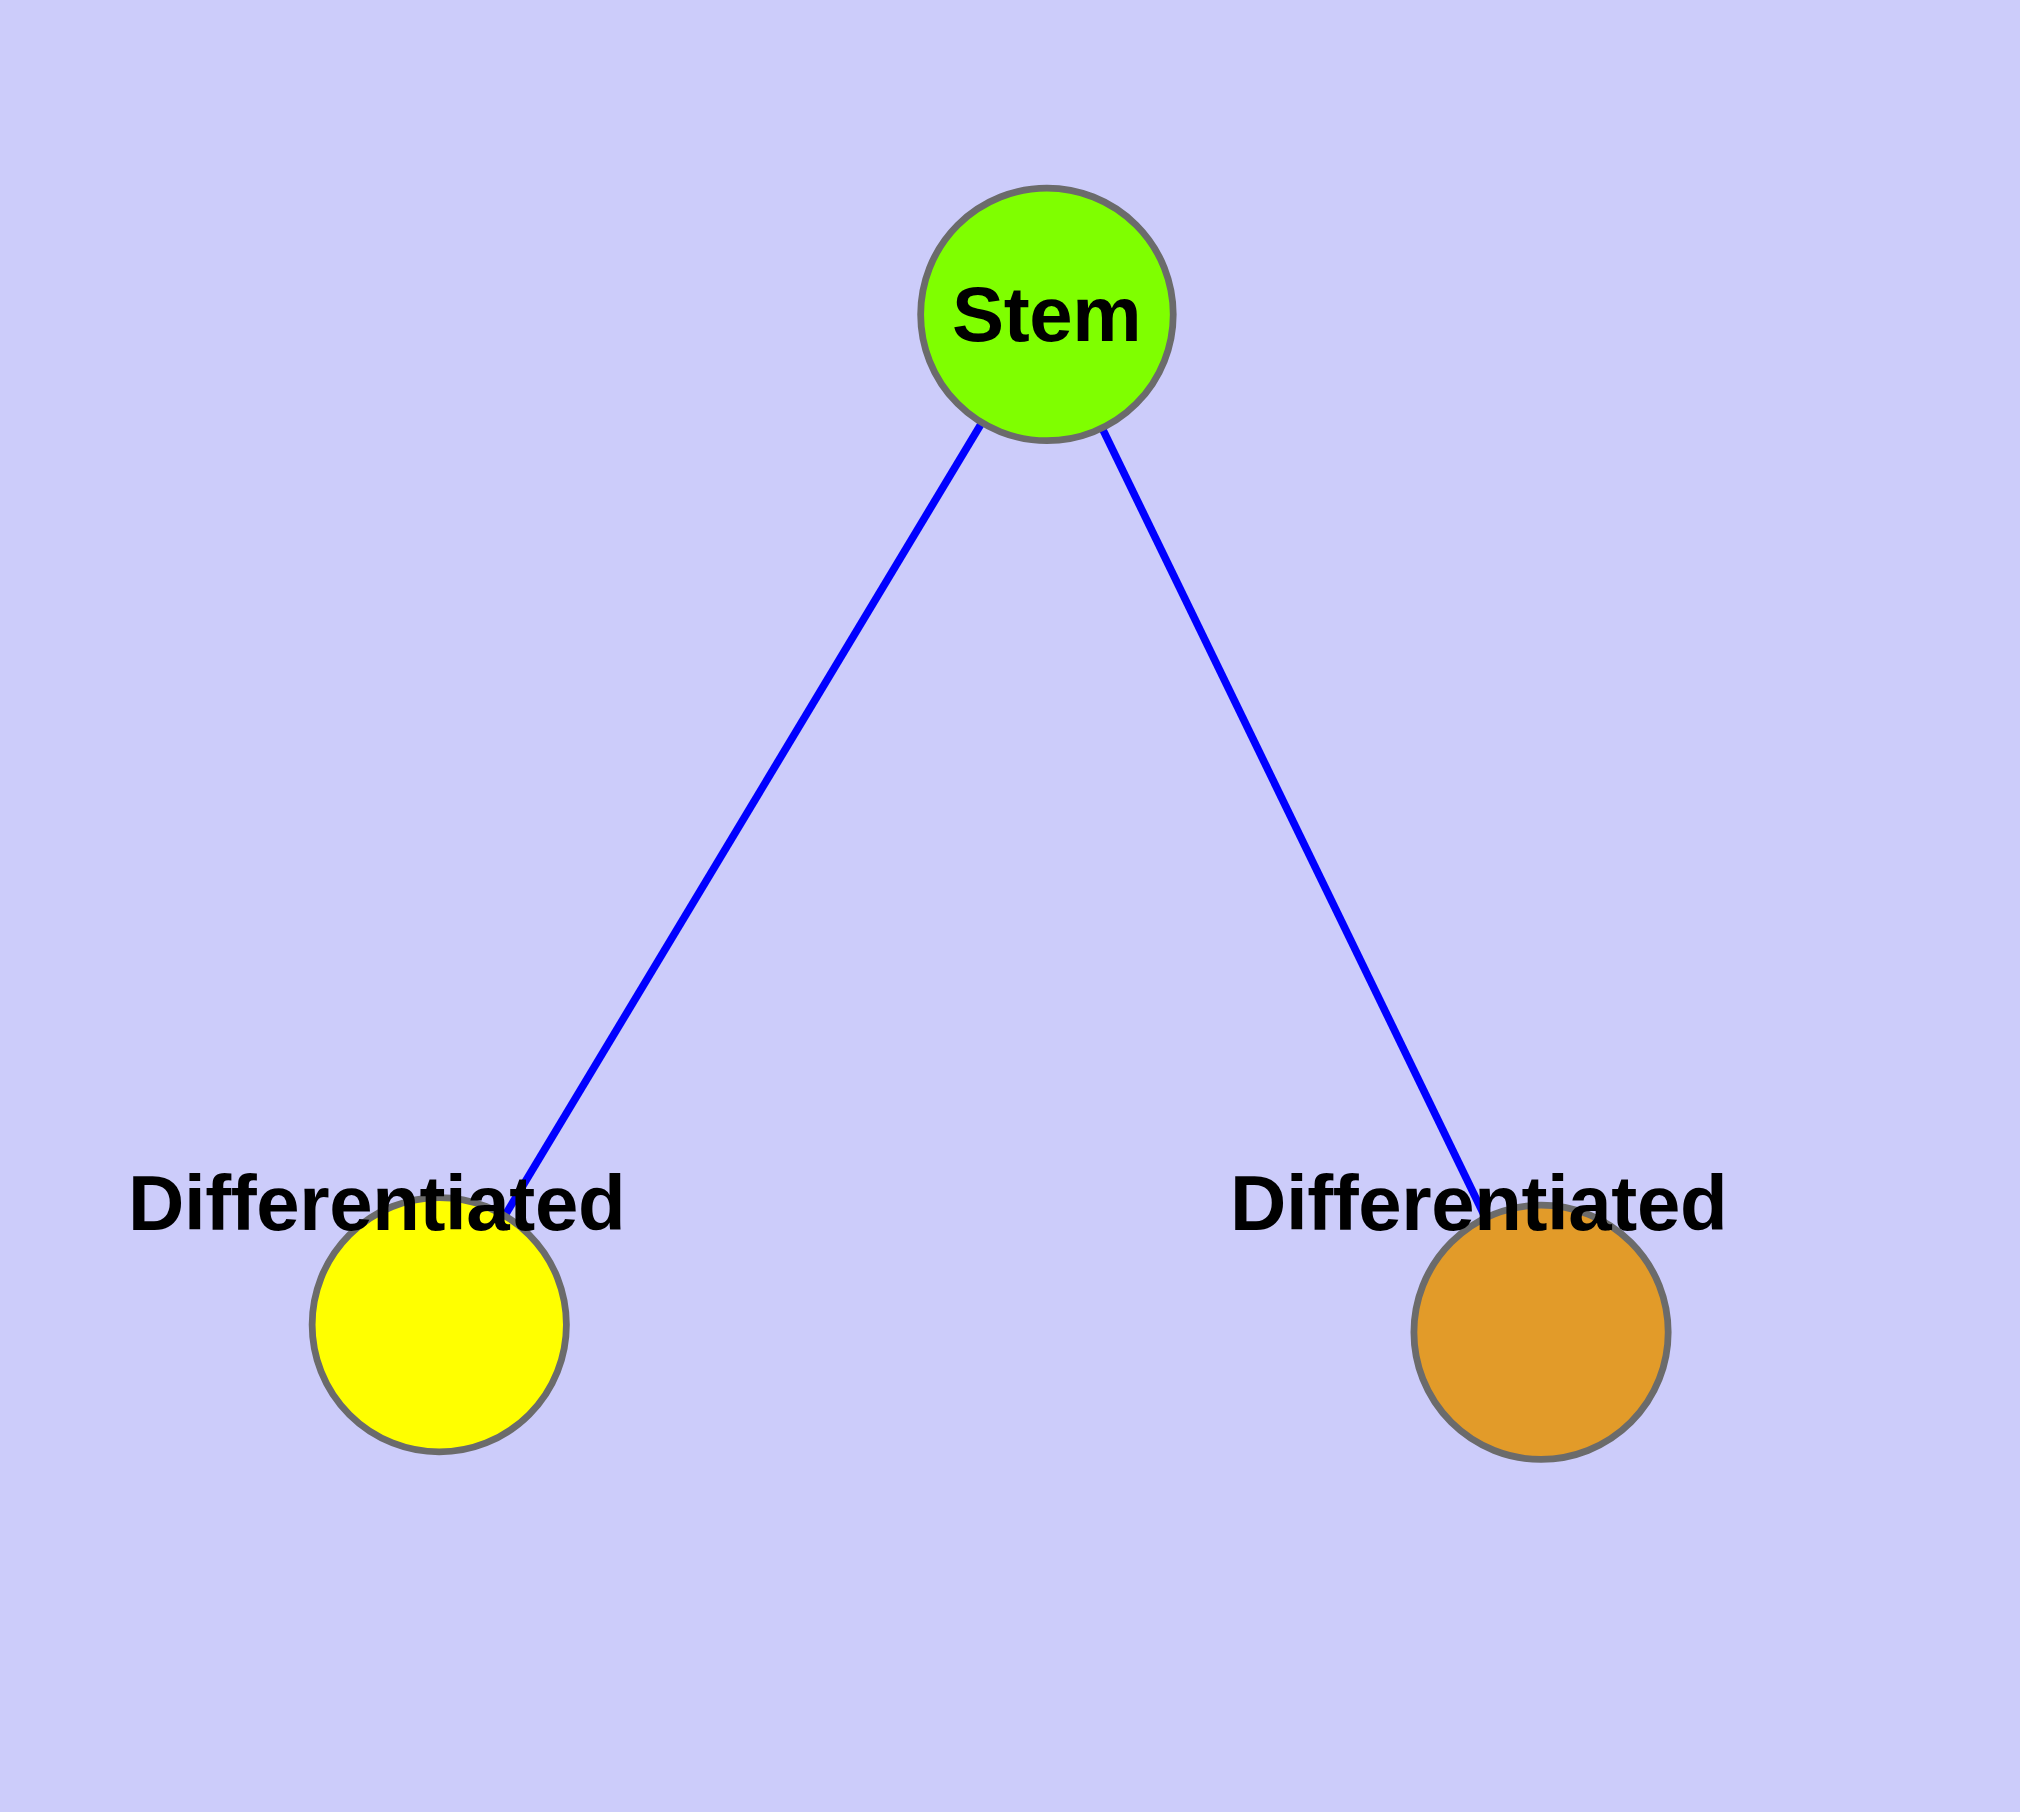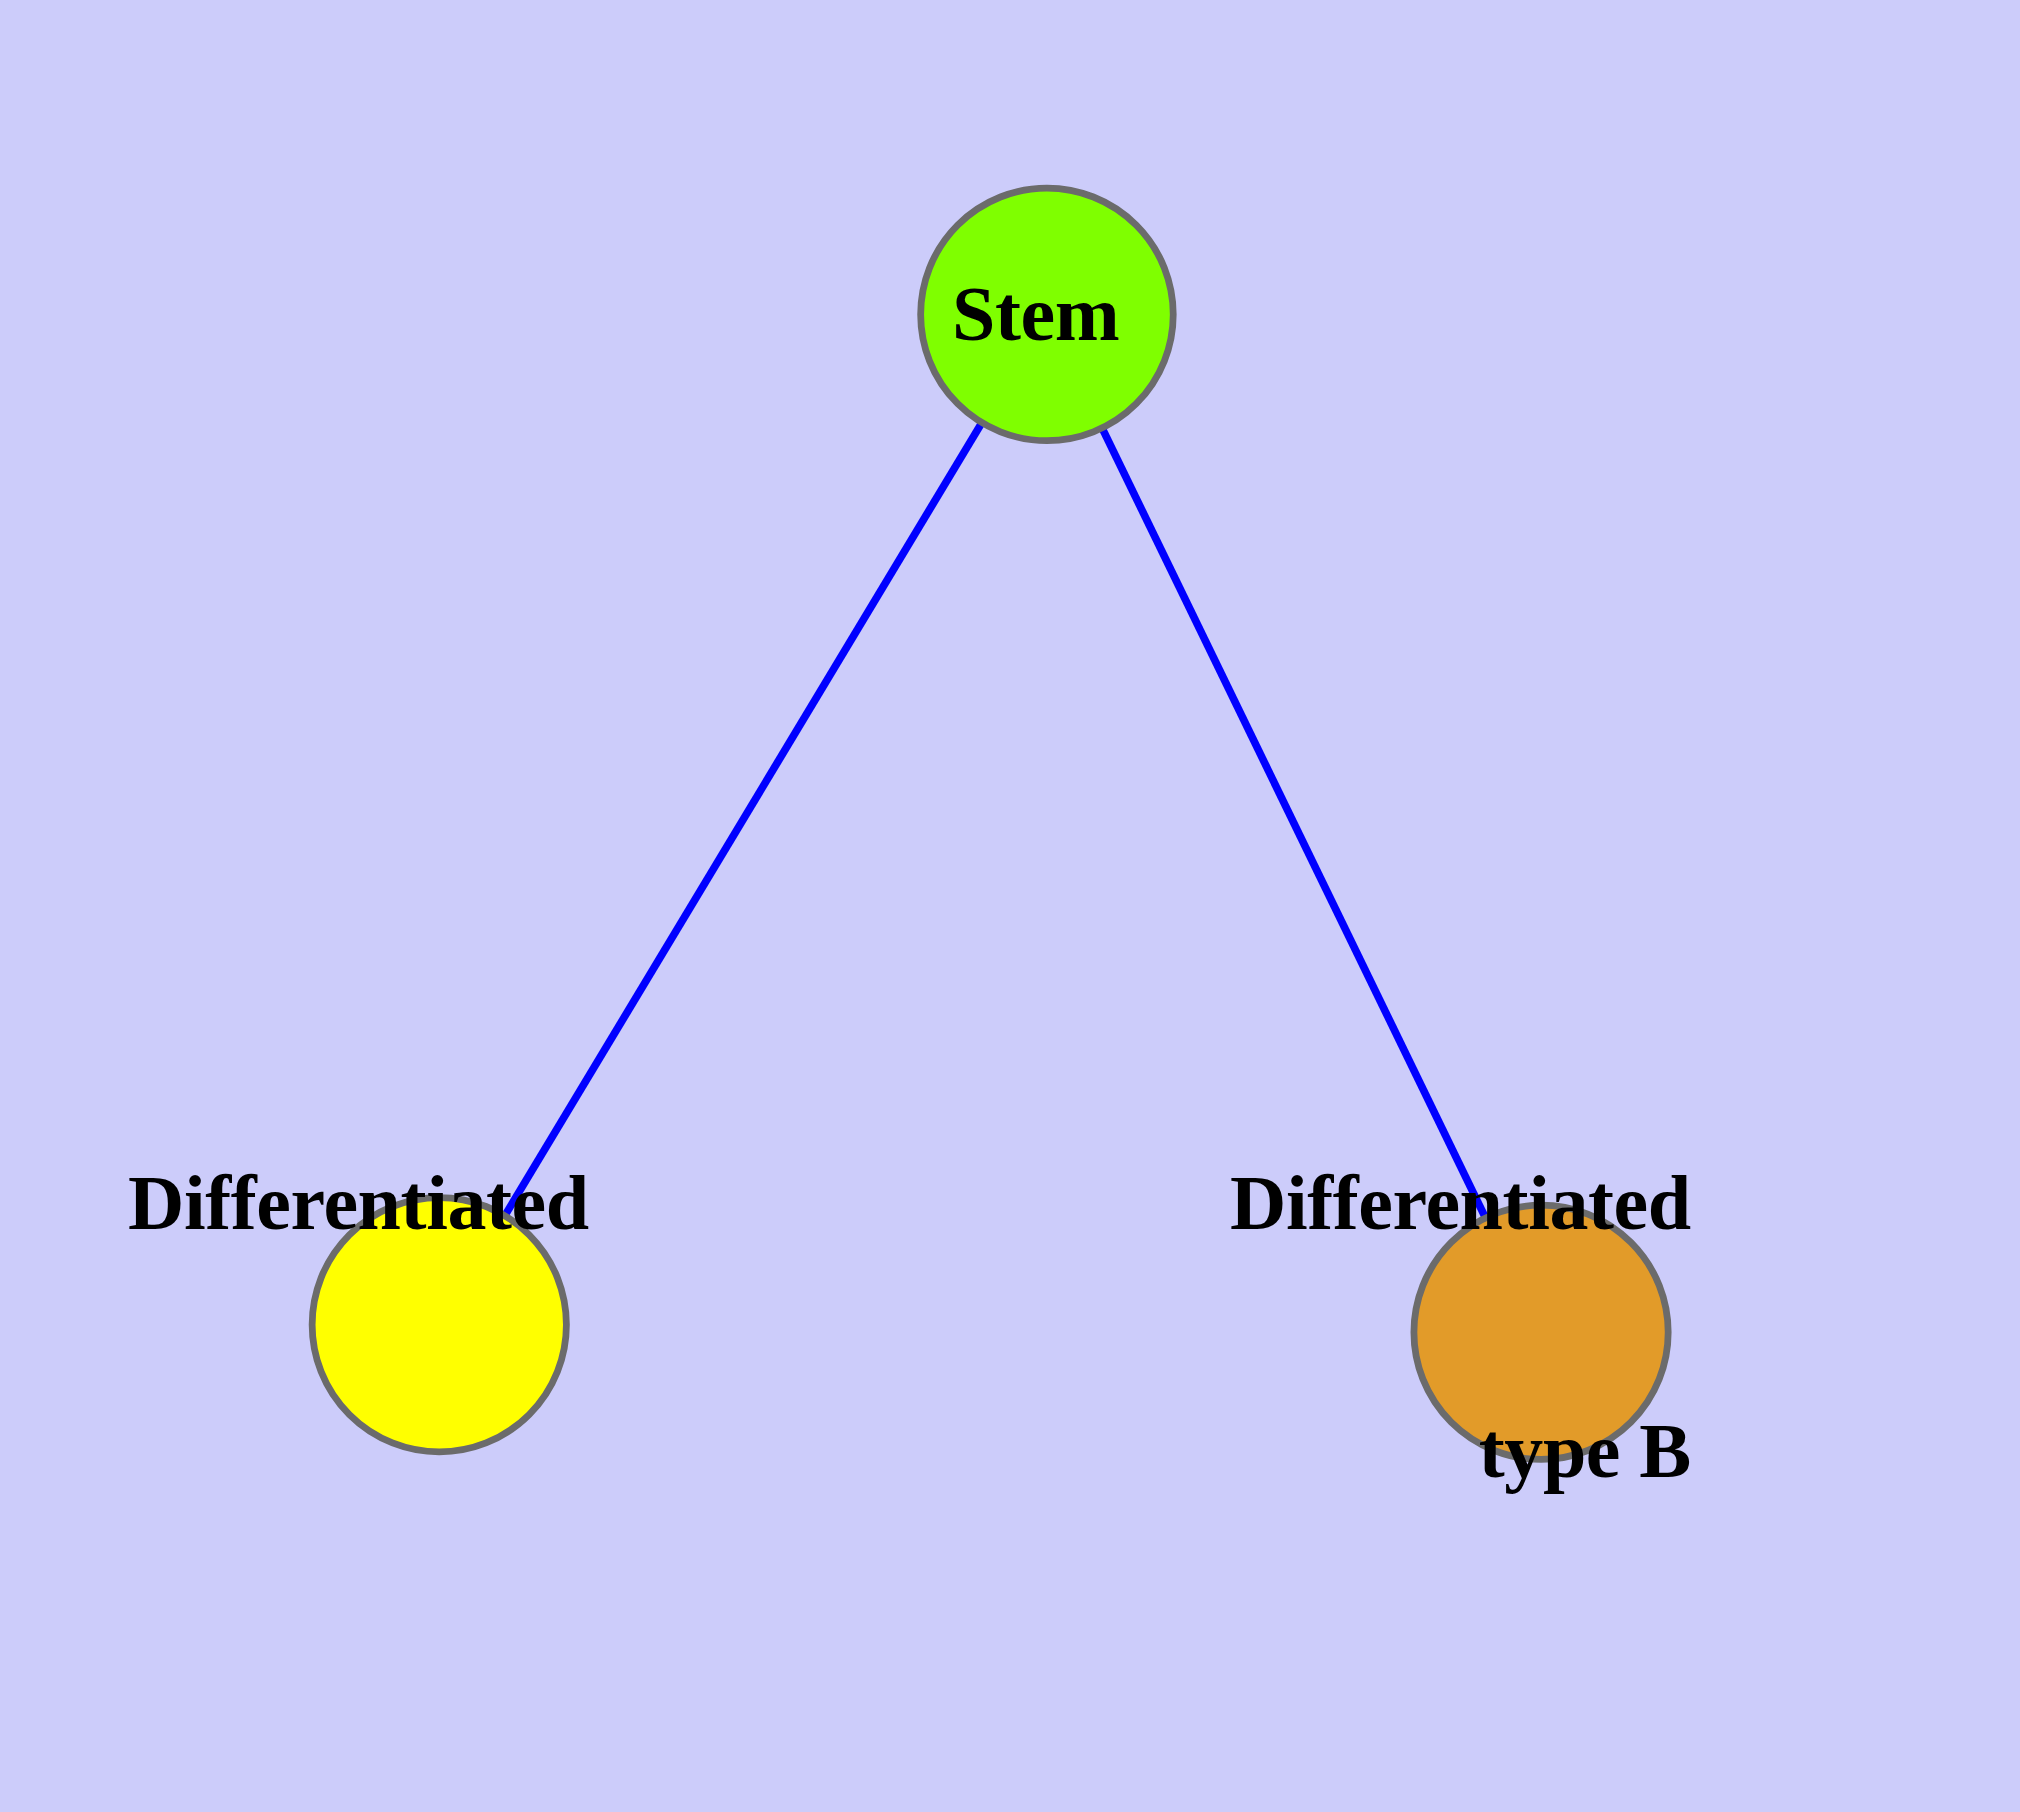--- a/index.html
+++ b/index.html
@@ -26,23 +26,23 @@
     position: absolute;
     left: 0;
     top: 0;
     width: 2021px;
     height: 1812px;
   }
   .node-label {
     position: absolute;
     color: #000000;
     font-weight: bold;
-    font-family: Liberation Serif, serif;
+    font-family: Liberation Sans, sans-serif;
     line-height: 1.06;
-    text-align: right;
+    text-align: left;
     white-space: pre;
     pointer-events: none;
     letter-spacing: -0.4px;
   }
 </style>
 </head>
 <body>
 
 <div id="canvas" style="width: 2021px; height: 1812px;">
 
@@ -61,17 +61,16 @@
   </svg>
 
   <div class="node-label" id="label-stem" style="font-size: 78px; color: rgb(0, 0, 0); left: 952px; top: 273px; width: auto; white-space: pre;">Stem</div>
 
   <div class="node-label" id="label-a" style="font-size: 78px; color: rgb(0, 0, 0); left: 128px; top: 997px; width: auto; white-space: pre;">
     <div>Differentiated</div>
   </div>
 
   <div class="node-label" id="label-b" style="font-size: 78px; color: rgb(0, 0, 0); left: 1230px; top: 997px; width: auto; white-space: pre;">
     <div>Differentiated</div>
-    <div>type B</div>
   </div>
 
 </div>
 
 
 </body></html>

